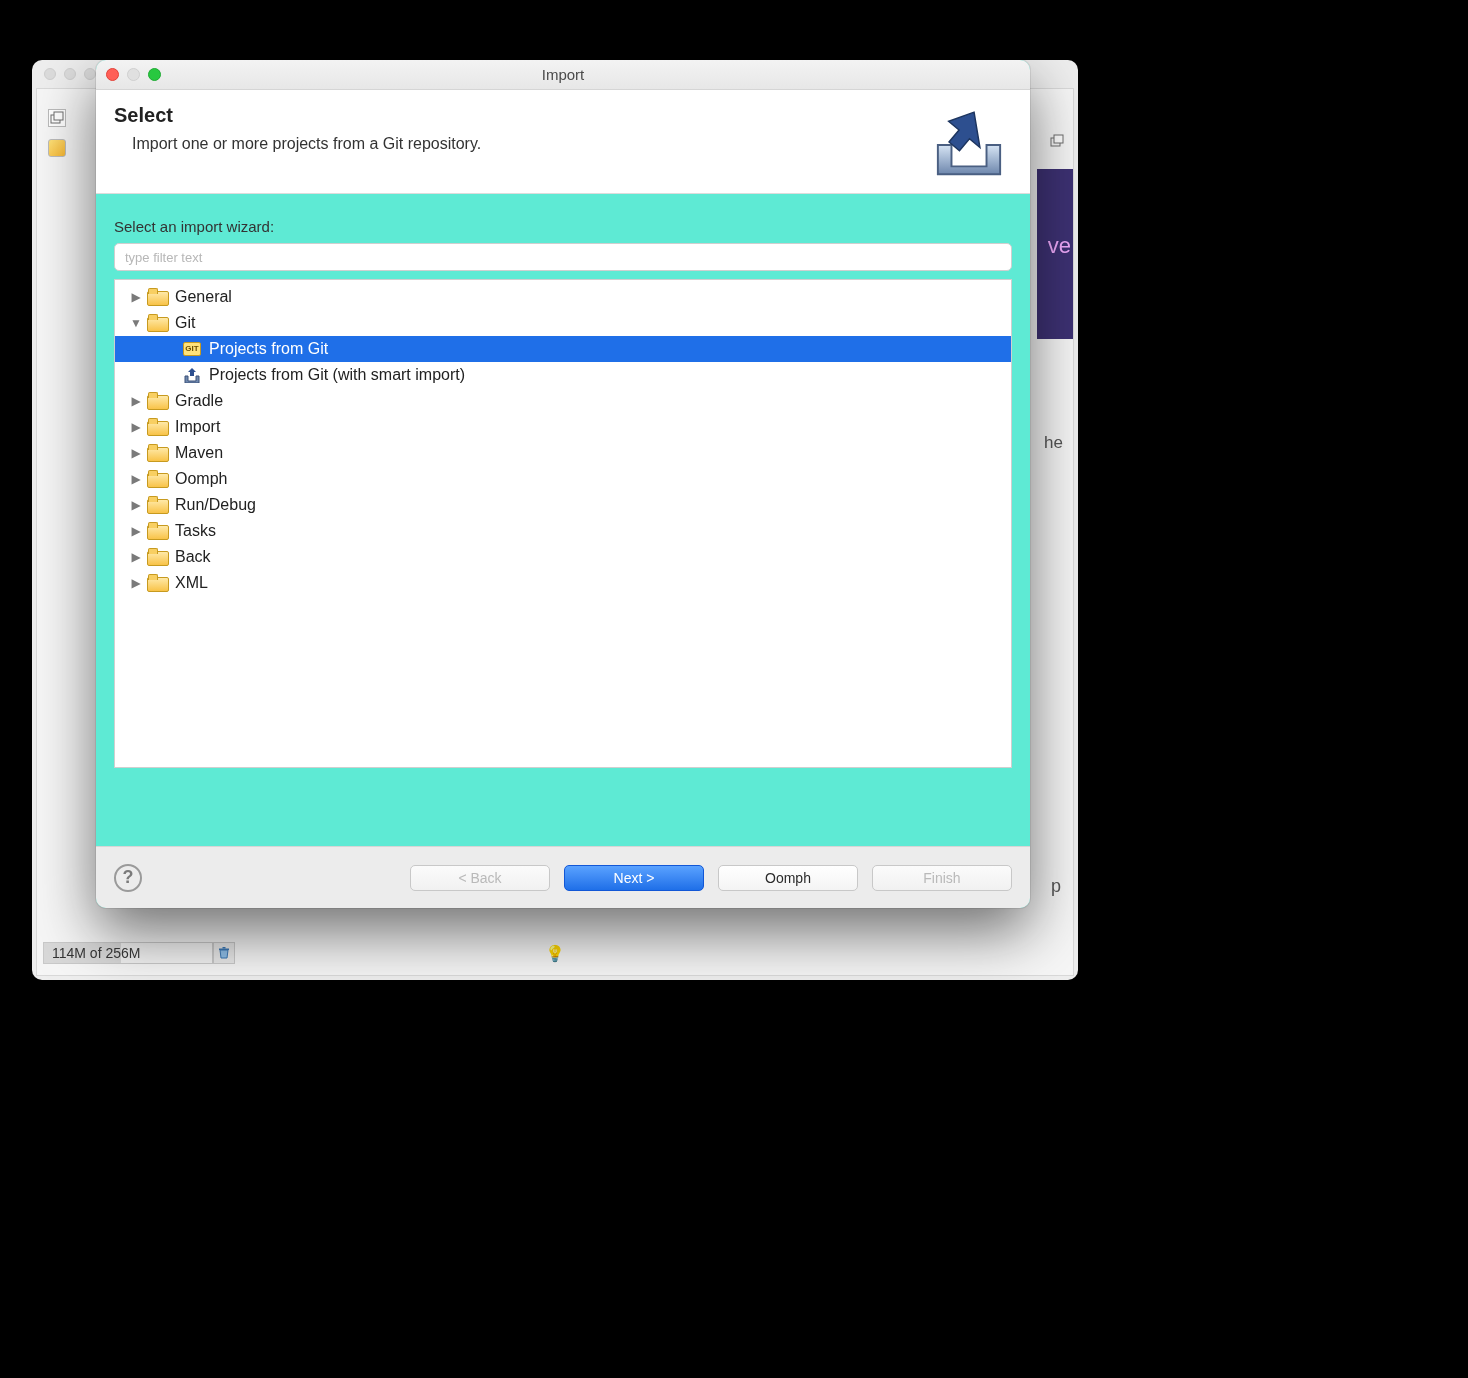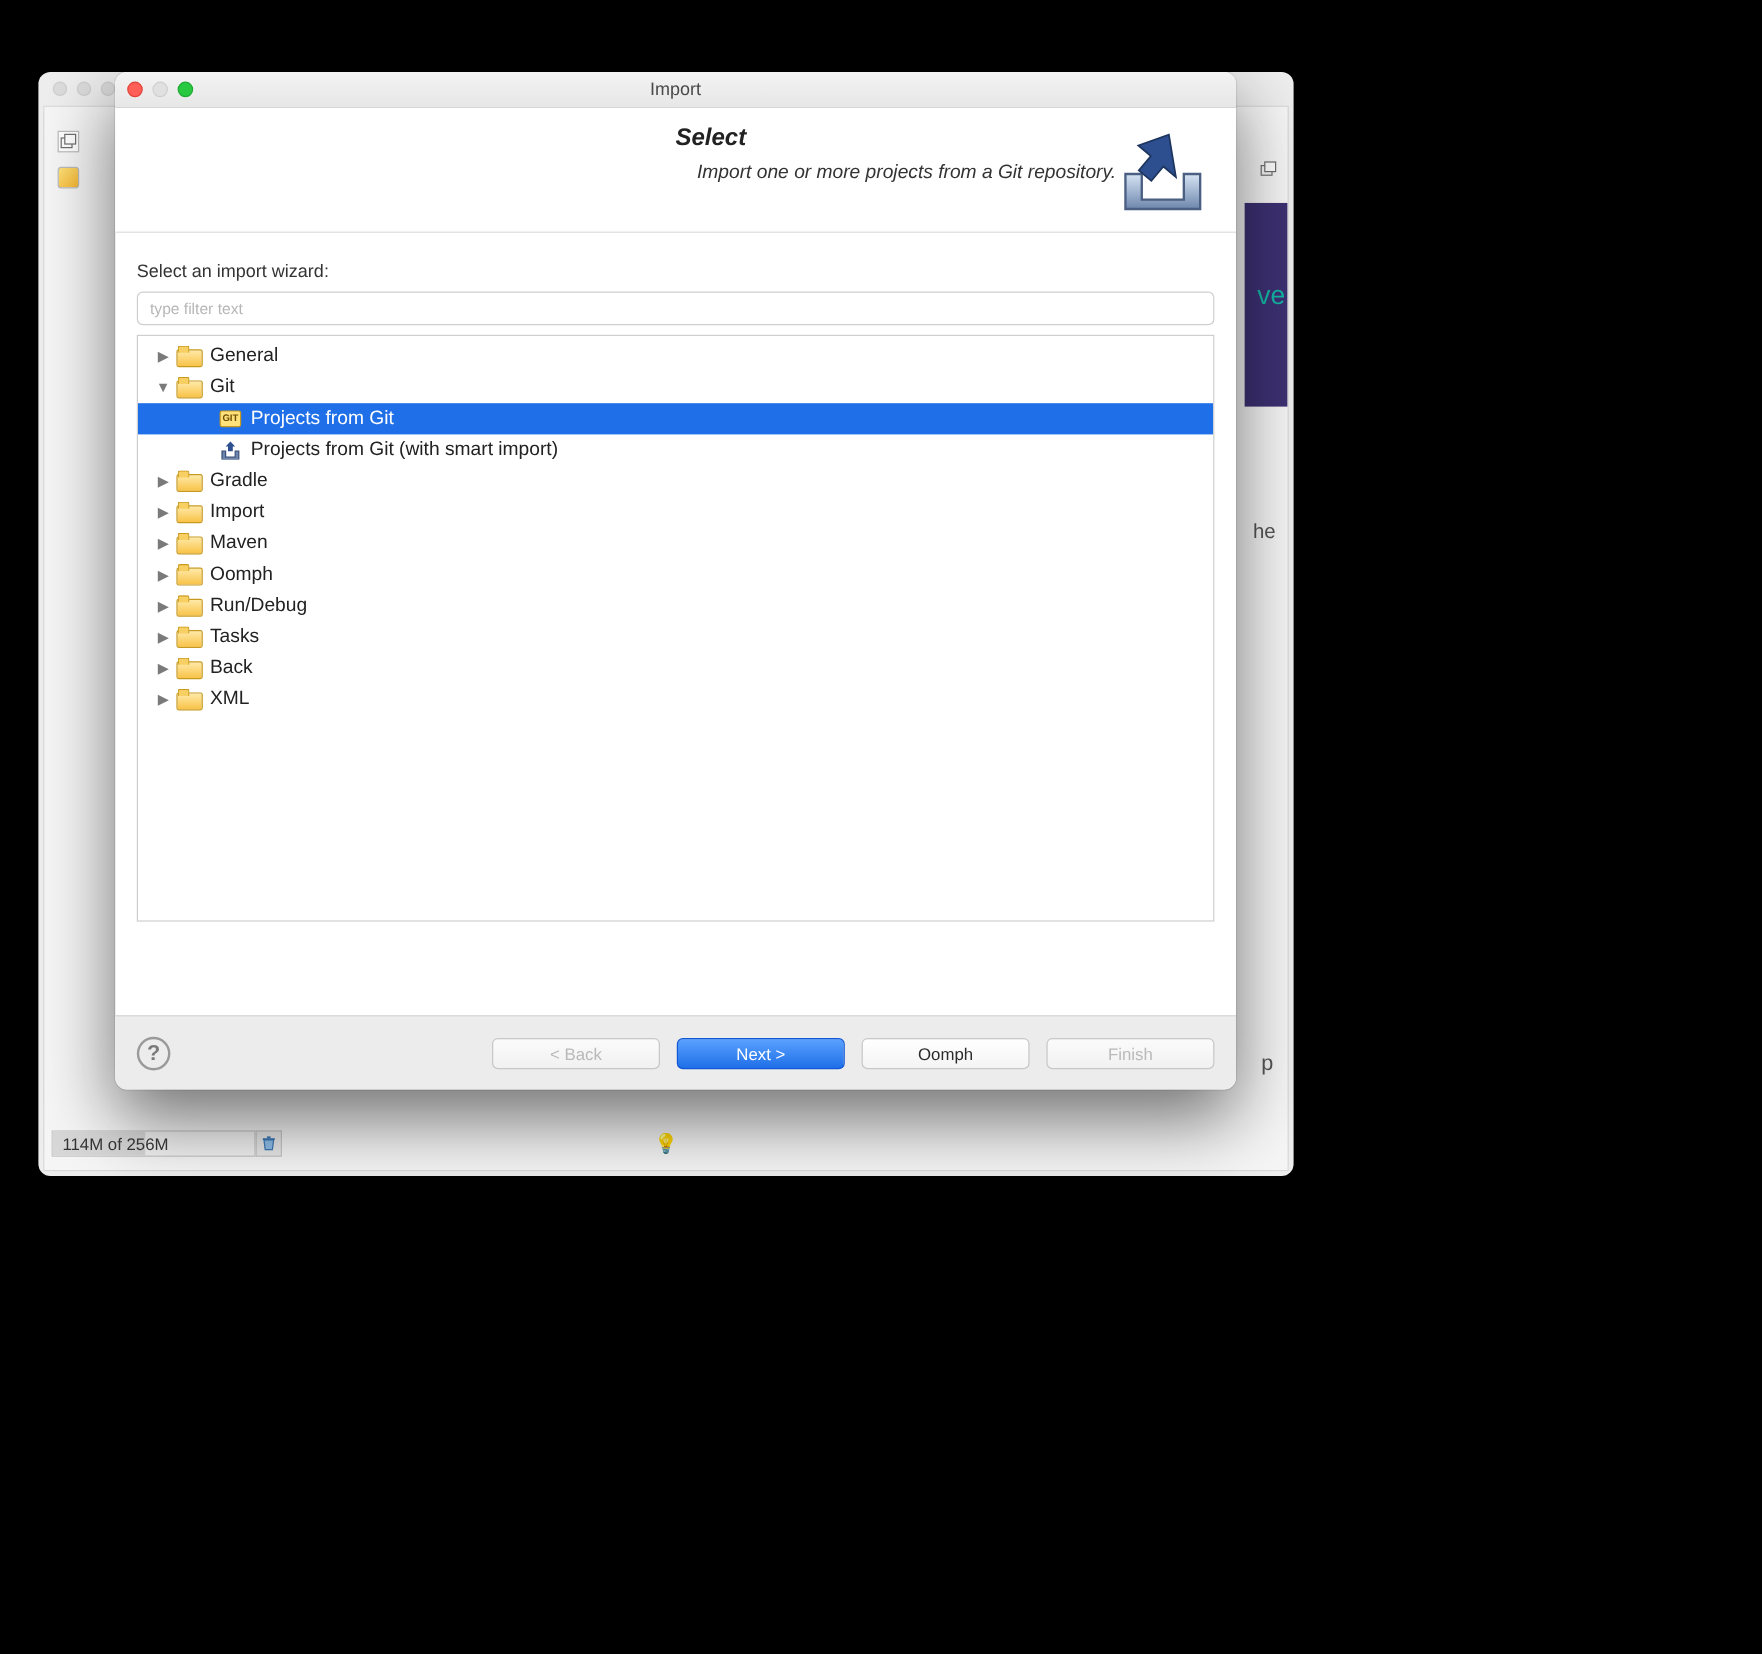--- a/index.html
+++ b/index.html
@@ -19,53 +19,52 @@
   }
   .back-traffic{ position:absolute; left:12px; top:8px; display:flex; gap:8px;}
   .back-traffic .dot{ width:12px;height:12px;border-radius:50%; background:#dcdcdc; border:1px solid #cfcfcf;}
   .back-body{ position:absolute; top:28px; left:4px; right:4px; bottom:4px; background:#f6f6f6; border:1px solid #d9d9d9;}
   .back-toolbar{ position:absolute; left:0; top:14px; width:40px; display:flex; flex-direction:column; gap:12px; align-items:center; padding-top:6px;}
   .tb-ico{ width:18px;height:18px; border:1px solid #bbb; background:#fff;}
   .tb-ico.j{ background:linear-gradient(135deg,#ffe27a,#f7b733); border-radius:3px;}
   .restore-ico{ position:absolute; right:8px; top:44px; width:16px;height:16px; }
   .restore-ico svg{display:block;}
   .purple-peek{ position:absolute; right:0; top:80px; width:36px; height:170px; background:#3d3173; clip-path: inset(0 0 0 0 round 0); }
-  .purple-peek .ve{ color:#14b8a6; font-size:22px; position:absolute; right:2px; top:64px;}
+  .purple-peek .ve{ color:#f0abfc; font-size:22px; position:absolute; right:2px; top:64px;}
   .side-text{ position:absolute; right:10px; top:344px; color:#555; font-size:17px;}
   .p-peek{ position:absolute; right:12px; bottom:78px; color:#555; font-size:18px;}
   .status-bar{ position:absolute; left:6px; bottom:8px; right:6px; height:28px; display:flex; align-items:center;}
   .heap{ position:relative; width:170px; height:22px; border:1px solid #c9c9c9; background:#f2f2f2; display:flex; align-items:center;}
   .heap-fill{ position:absolute; left:0; top:0; bottom:0; width:46%; background:#d8d8d8;}
   .heap-text{ position:relative; z-index:2; padding-left:8px; font-size:14px; color:#333;}
   .trash{ width:22px; height:22px; margin-left:0; background:#e9e9e9; border:1px solid #c9c9c9; display:flex; align-items:center; justify-content:center;}
   .bulb{ position:absolute; left:50%; bottom:12px; transform:translateX(-50%); font-size:16px;}
 
   
   .dialog {
     position: absolute;
     left: 96px; top: 60px;
     width: 934px; height: 848px;
-    background: #ffffff;
+    background: #5eead4;
     border-radius: 10px;
     box-shadow: 0 24px 60px rgba(0,0,0,.55), 0 0 0 1px rgba(0,0,0,.08);
     display:flex; flex-direction:column;
     overflow:hidden;
   }
   .titlebar{ height:30px; position:relative; display:flex; align-items:center; justify-content:center; background:linear-gradient(#f3f3f3,#e7e7e7); border-bottom:1px solid #d5d5d5;}
   .traffic{ position:absolute; left:10px; top:8px; display:flex; gap:8px;}
   .tl{ width:13px;height:13px;border-radius:50%;}
   .tl.red{ background:#ff5f57; border:1px solid #e24238;}
   .tl.yellow{ background:#e0e0e0; border:1px solid #cfcfcf;}
   .tl.green{ background:#28c840; border:1px solid #1faa33;}
   .title{ font-size:15px; color:#4a4a4a;}
   .banner{
-    background:#fff; padding:14px 18px 18px 18px; display:flex; align-items:flex-start; justify-content:flex-end;
+    background:#fff; padding:14px 18px 18px 18px; display:flex; align-items:flex-start; justify-content:space-between;
     border-bottom:1px solid #dcdcdc;
     height:104px;
-    font-style:italic;
   }
   .banner-left{}
   .banner h1{ font-size:20px; font-weight:700; color:#222; margin-bottom:8px;}
   .banner p{ font-size:16px; color:#333; margin-left:18px;}
   .banner-icon{ width:78px; height:72px; position:relative; margin-right:4px; margin-top:4px;}
   .banner-icon svg{ width:100%; height:100%; display:block;}
   .content{ flex:1; padding:24px 18px 10px 18px; display:flex; flex-direction:column; gap:8px;}
   .lbl{ font-size:15px; color:#333;}
   .filter{
     width:100%; height:28px; border:1px solid #cfcfcf; border-radius:5px; background:#fff;

